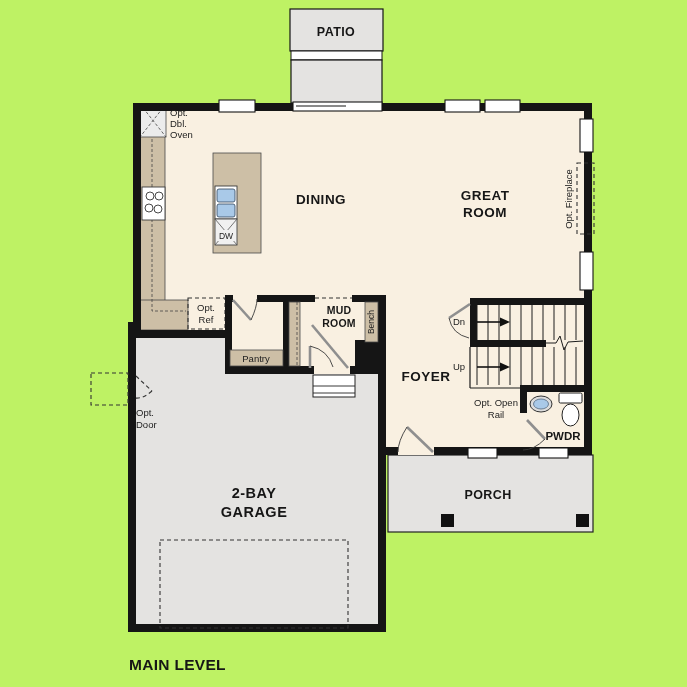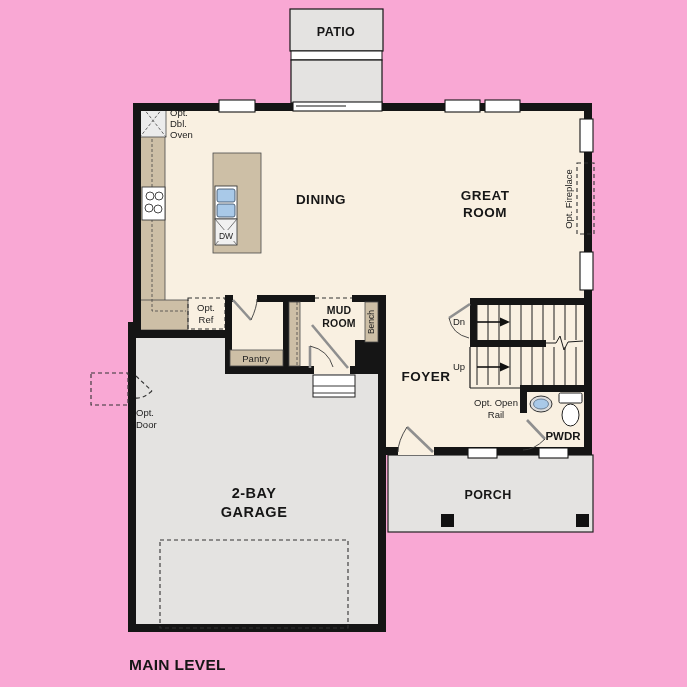--- a/index.html
+++ b/index.html
@@ -1,16 +1,16 @@
 <!DOCTYPE html>
 <html><head>
 <meta charset="utf-8">
 <style>
   html,body{margin:0;padding:0;background:#ffffff;}
-  .plan-wrap{width:687px;height:687px;position:relative;background:#f9a8d4;}
+  .plan-wrap{width:687px;height:687px;position:relative;background:#bef264;}
   svg{display:block;}
   text{font-family:"Liberation Sans","DejaVu Sans",sans-serif;fill:#161616;}
   .big{font-weight:bold;font-size:13.5px;letter-spacing:.5px;text-anchor:middle;}
   .med{font-weight:bold;font-size:12.5px;letter-spacing:.4px;text-anchor:middle;}
   .mud{font-weight:bold;font-size:10.5px;letter-spacing:.2px;text-anchor:middle;}
   .pwd{font-weight:bold;font-size:11.5px;text-anchor:middle;}
   .gar{font-weight:bold;font-size:14.5px;letter-spacing:.5px;text-anchor:middle;}
   .mainlvl{font-weight:bold;font-size:15.5px;letter-spacing:.3px;}
   .sm{font-size:9.5px;fill:#222;}
   .smc{font-size:9.5px;fill:#222;text-anchor:middle;}

